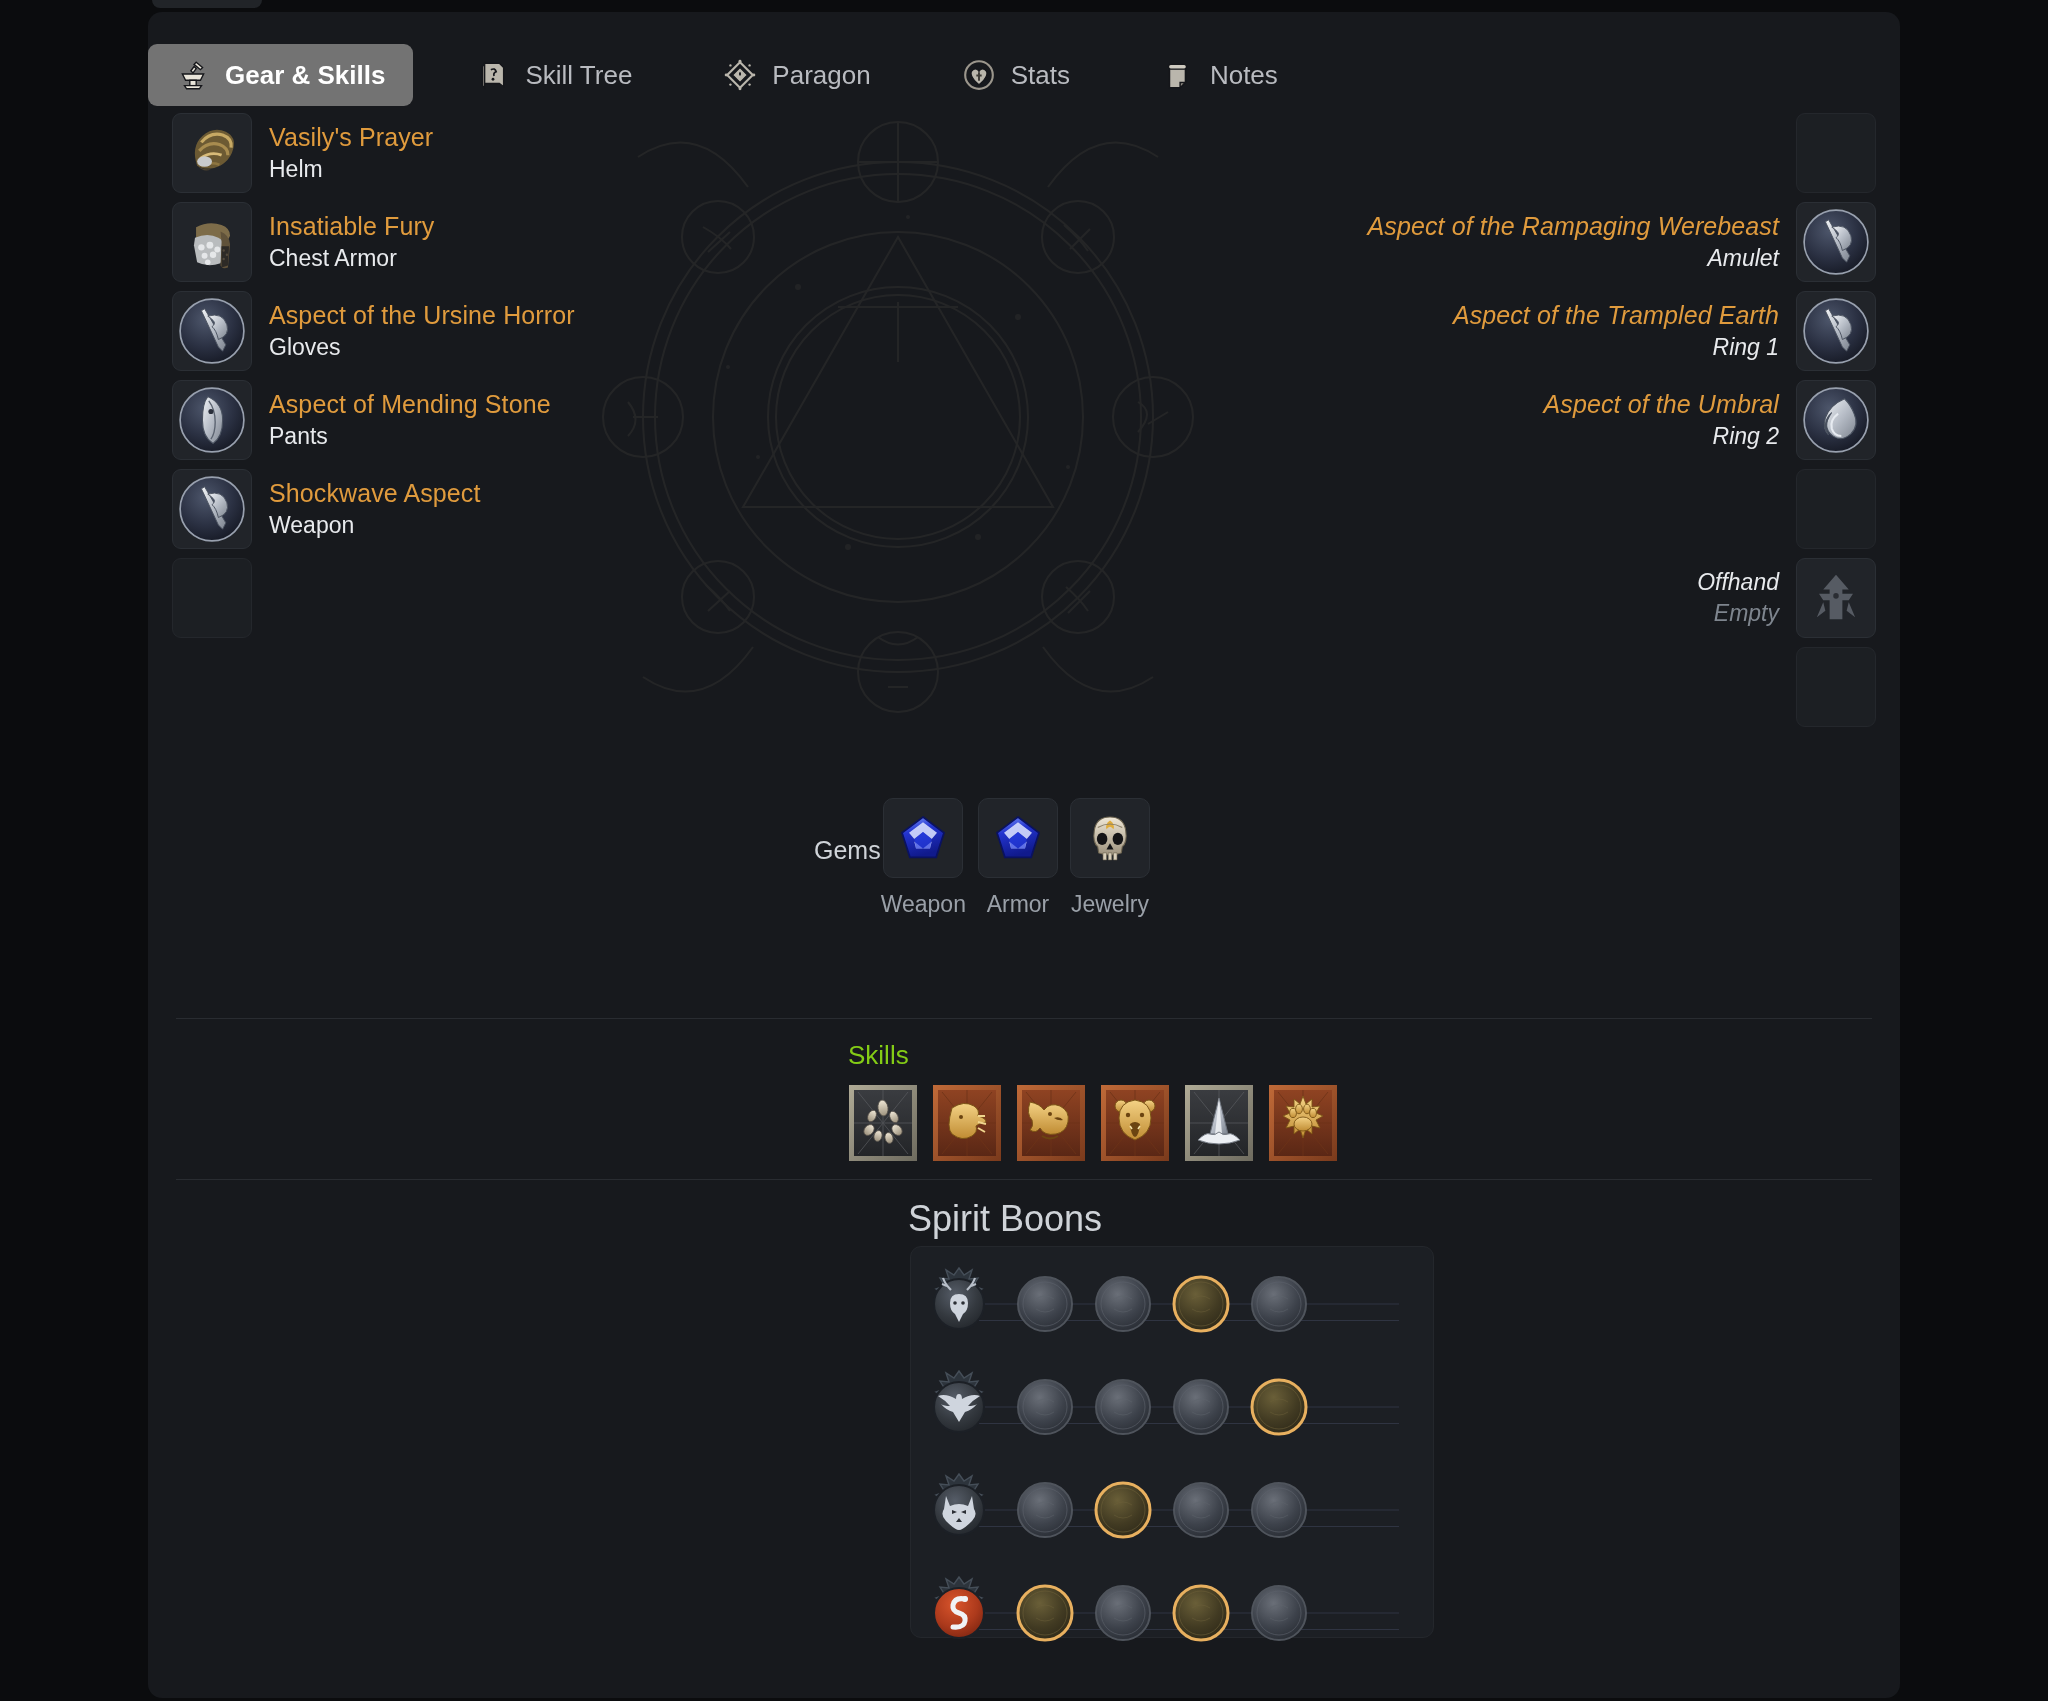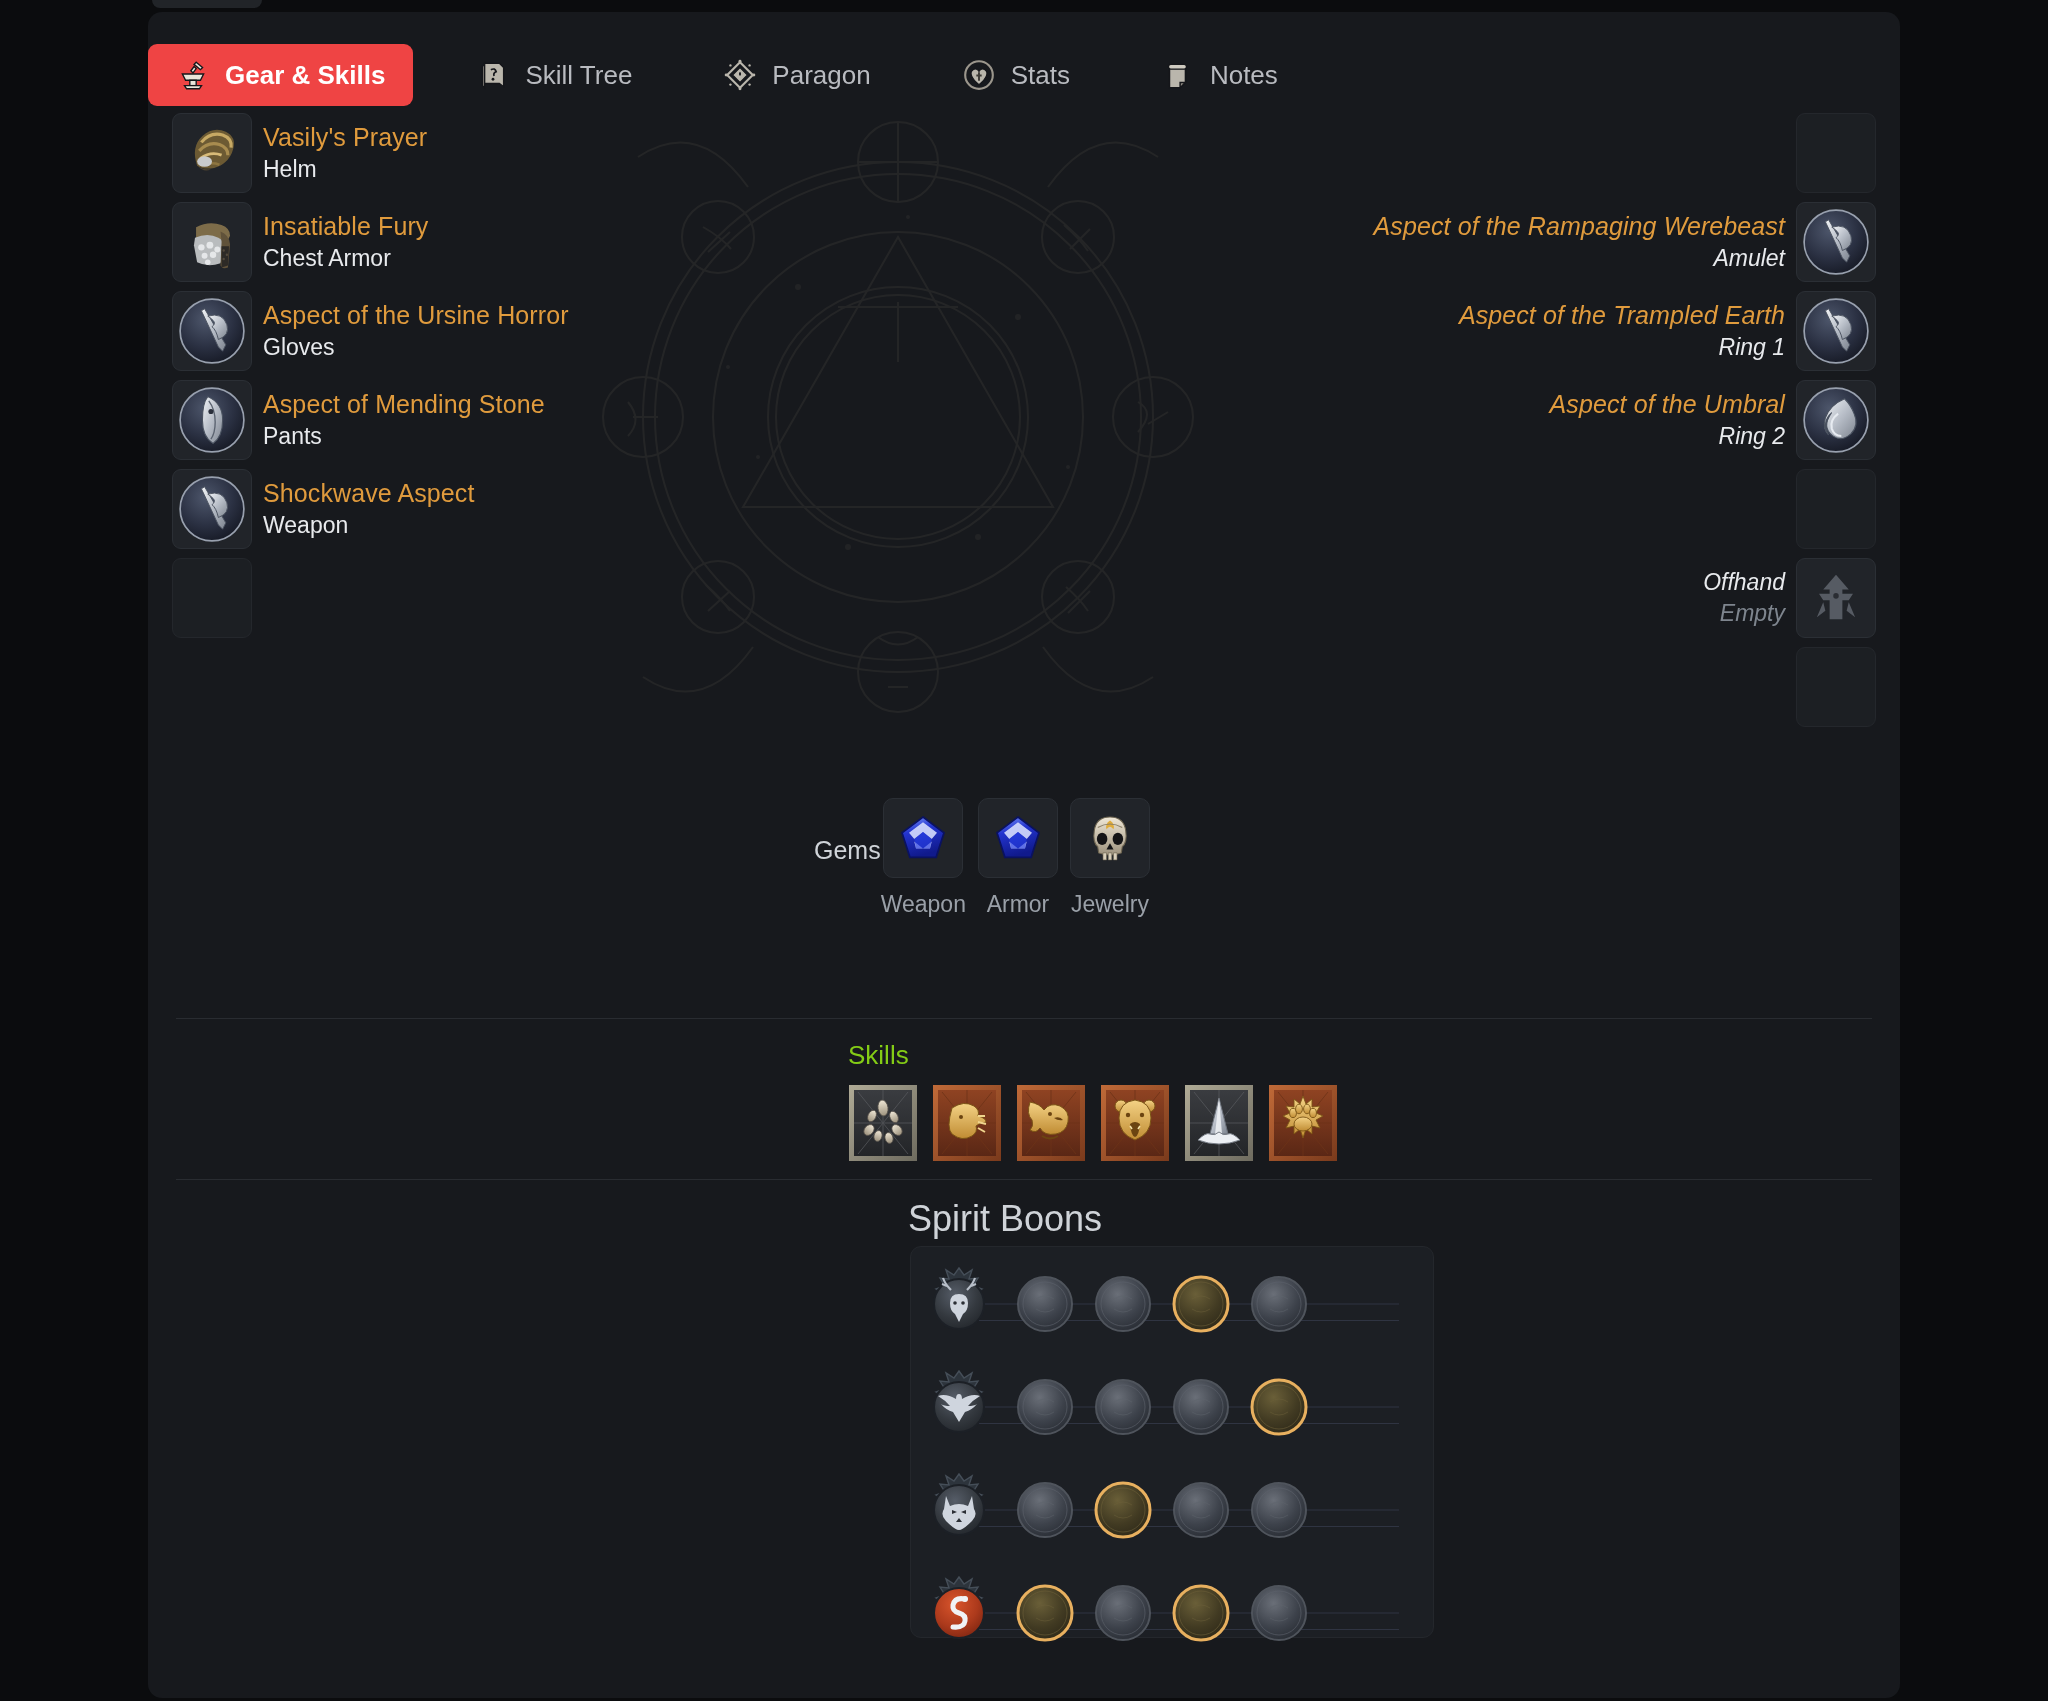--- a/index.html
+++ b/index.html
@@ -41,21 +41,21 @@
   .tab {
     display: flex; align-items: center; gap: 15px;
     height: 62px; padding: 0 28px;
     border-radius: 9px;
     cursor: pointer;
     color: #b9bbc0;
     font-size: 26px;
     margin-left: 35px;
   }
   .tab:first-child { margin-left: 0px; }
-  .tab.active { background: #ef4444; color: #ffffff; font-weight: bold; }
+  .tab.active { background: #737373; color: #ffffff; font-weight: bold; }
   .tab .ticon { width: 34px; height: 34px; display: block; flex: 0 0 34px; }
   .tab-label { white-space: nowrap; }
 
   
   .sigil {
     position: absolute; left: 400px; top: 55px;
     width: 700px; height: 700px;
     opacity: 0.065;
     pointer-events: none;
   }
@@ -67,21 +67,21 @@
   }
   .gcol {
     position: absolute; top: 0; width: 720px;
   }
   .gcol.left  { left: 24px; }
   .gcol.right { right: 24px; }
 
   .grow {
     position: relative;
     height: 89px; margin-bottom: 0;
-    display: flex; align-items: center; gap: 11px;
+    display: flex; align-items: center; gap: 17px;
   }
   .gcol.right .grow { flex-direction: row-reverse; font-style: italic; }
 
   .slot {
     flex: 0 0 auto;
     width: 80px; height: 80px;
     border-radius: 9px;
     background: #212429;
     border: 1px solid #2b2f35;
     display: flex; align-items: center; justify-content: center;

